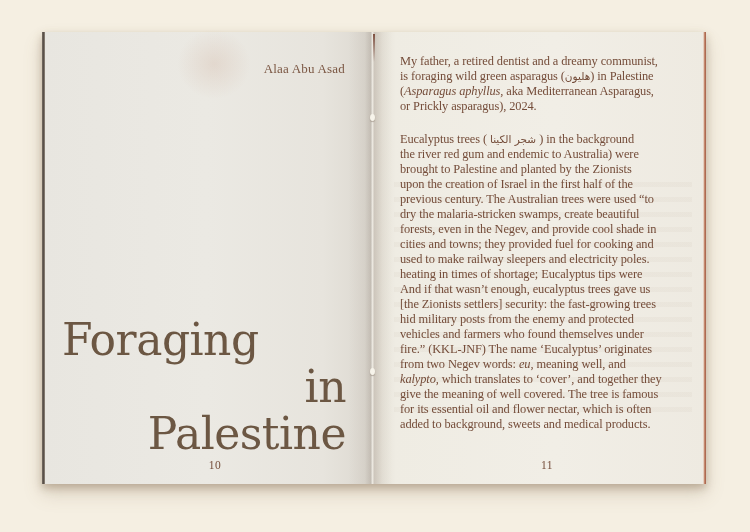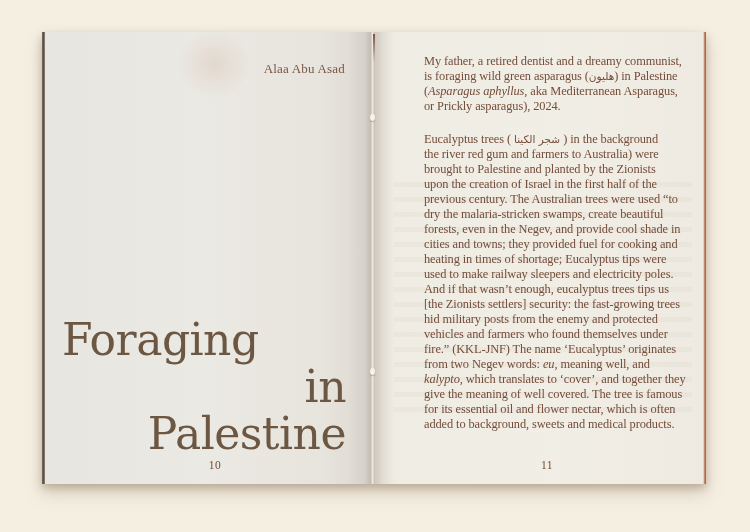--- a/index.html
+++ b/index.html
@@ -87,21 +87,20 @@
 
   .pagenum{
     position:absolute;bottom:13px;left:0;right:0;text-align:center;
     font-size:11.5px;color:var(--text_brown);letter-spacing:.5px;padding-left:16px;
   }
 
   .body-text{
     position:absolute;top:22px;left:28px;right:12px;
     font-size:12.4px;line-height:15px;letter-spacing:-0.1px;
     color:var(--text_brown);
-    margin-left:24px;
   }
   .para:not(:last-child){margin-bottom:18px;}
   .line{white-space:nowrap;}
   .it{font-style:italic;}
   .ar{
     font-family:"DejaVu Sans", sans-serif;
     font-size:10.5px;direction:rtl;unicode-bidi:isolate;
   }
 
   .ghost{
@@ -132,30 +131,30 @@
       <div class="ghost"></div>
       <div class="body-text" id="body-text">
           <div class="para">
             <div class="line"><span>My father, a retired dentist and a dreamy communist,</span></div>
             <div class="line"><span>is foraging wild green asparagus (</span><span class="ar">هليون</span><span>) in Palestine</span></div>
             <div class="line"><span>(</span><span class="it">Asparagus aphyllus</span><span>, aka Mediterranean Asparagus,</span></div>
             <div class="line"><span>or Prickly asparagus), 2024.</span></div>
           </div>
           <div class="para">
             <div class="line"><span>Eucalyptus trees ( </span><span class="ar">شجر الكينا</span><span> ) in the background</span></div>
-            <div class="line"><span>the river red gum and farmers to Australia) were</span></div>
+            <div class="line"><span>the river red gum and endemic to Australia) were</span></div>
             <div class="line"><span>brought to Palestine and planted by the Zionists</span></div>
             <div class="line"><span>upon the creation of Israel in the first half of the</span></div>
             <div class="line"><span>previous century. The Australian trees were used “to</span></div>
             <div class="line"><span>dry the malaria-stricken swamps, create beautiful</span></div>
             <div class="line"><span>forests, even in the Negev, and provide cool shade in</span></div>
             <div class="line"><span>cities and towns; they provided fuel for cooking and</span></div>
+            <div class="line"><span>used to make railway sleepers and electricity poles.</span></div>
             <div class="line"><span>heating in times of shortage; Eucalyptus tips were</span></div>
-            <div class="line"><span>used to make railway sleepers and electricity poles.</span></div>
-            <div class="line"><span>And if that wasn’t enough, eucalyptus trees tips us</span></div>
+            <div class="line"><span>And if that wasn’t enough, eucalyptus trees gave us</span></div>
             <div class="line"><span>[the Zionists settlers] security: the fast-growing trees</span></div>
             <div class="line"><span>hid military posts from the enemy and protected</span></div>
             <div class="line"><span>vehicles and farmers who found themselves under</span></div>
             <div class="line"><span>fire.” (KKL-JNF) The name ‘Eucalyptus’ originates</span></div>
             <div class="line"><span>from two Negev words: </span><span class="it">eu</span><span>, meaning well, and</span></div>
             <div class="line"><span class="it">kalypto</span><span>, which translates to ‘cover’, and together they</span></div>
             <div class="line"><span>give the meaning of well covered. The tree is famous</span></div>
             <div class="line"><span>for its essential oil and flower nectar, which is often</span></div>
             <div class="line"><span>added to background, sweets and medical products.</span></div>
           </div>

